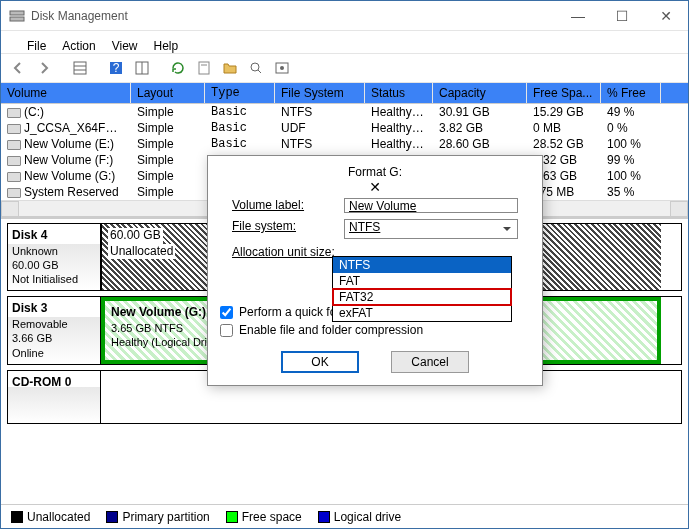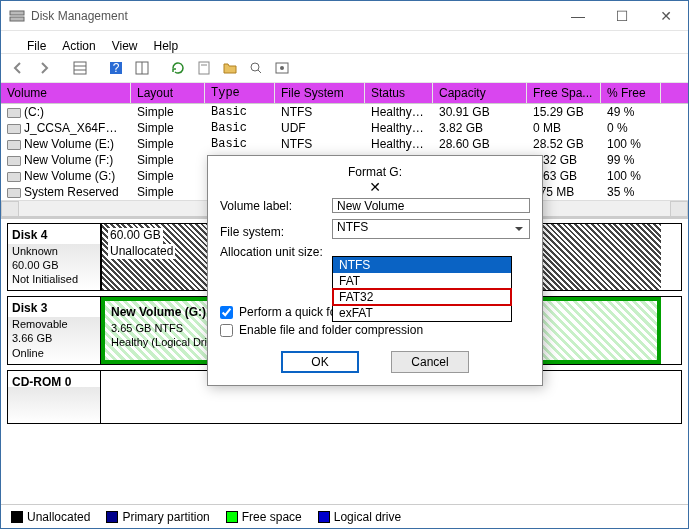--- a/index.html
+++ b/index.html
@@ -9,21 +9,21 @@
 .titlebar .title { flex: 1; color: #555; font-size: 12px; }
 .winbtns { display: flex; }
 .winbtns div { width: 44px; height: 28px; display: flex; align-items: center; justify-content: center; color: #555; font-size: 14px; }
 .menubar { height: 22px; display: flex; align-items: flex-end; padding: 0 6px; gap: 16px; margin-left: 20px; }
 .menubar span { color: #000; }
 .toolbar { height: 30px; border-top: 1px solid #e5e5e5; border-bottom: 1px solid #e5e5e5; display: flex; align-items: center; padding: 0 6px; gap: 4px; }
 .tbtn { width: 22px; height: 22px; display: flex; align-items: center; justify-content: center; color: #555; border: 1px solid transparent; }
 .tbtn.sep { width: 6px; border: none; }
 .tbtn svg { width: 16px; height: 16px; }
 .volumelist { border-bottom: 1px solid #ccc; }
-.vl-head { display: flex; background: #d946ef; border-bottom: 1px solid #ccc; }
+.vl-head { display: flex; background: #3b82f6; border-bottom: 1px solid #ccc; }
 .vl-head div { border-right: 1px solid #e5e5e5; padding: 3px 6px; font-size: 12px; color: #000; }
 .vl-row { display: flex; }
 .vl-row div { padding: 1px 6px; font-size: 12px; white-space: nowrap; overflow: hidden; text-overflow: ellipsis; }
 .c-vol { width: 130px; } .c-lay { width: 74px; } .c-type { width: 70px; font-family: Liberation Mono, monospace; } .c-fs { width: 90px; } .c-stat { width: 68px; } .c-cap { width: 94px; } .c-free { width: 74px; } .c-pf { width: 60px; }
 .vl-scroll { height: 16px; background: #f0f0f0; border-top: 1px solid #ddd; position: relative; }
 .vl-scroll::before, .vl-scroll::after { content: ""; position: absolute; top: 0; width: 16px; height: 14px; background: #e8e8e8; border: 1px solid #ccc; }
 .vl-scroll::before { left: 0; } .vl-scroll::after { right: 0; }
 .diskarea { padding: 0; border-top: 2px solid #ccc; height: 210px; overflow: hidden; }
 .diskrow { display: flex; border-bottom: 1px solid #fff; margin: 4px 6px; }
 .diskinfo { width: 94px; border: 1px solid #000; padding: 4px; font-size: 11px; line-height: 1.3; background: linear-gradient(#fff,#fff 30%, #e8e8e8 30%, #fff); }
@@ -34,21 +34,21 @@
 .part-unalloc span { display:inline-block; background:#fff; padding:0 2px; line-height:1.3; }
 .part-logical { border: 4px solid #00a000; background: repeating-linear-gradient(45deg,#c8f0c8,#c8f0c8 3px,#fff 3px,#fff 6px); }
 .legend { position: absolute; left: 0; right: 0; bottom: 0; height: 24px; border-top: 1px solid #ccc; display: flex; align-items: center; gap: 16px; padding: 0 10px; font-size: 12px; background:#fff; }
 .legend .sw { width: 12px; height: 12px; display: inline-block; margin-right: 4px; border: 1px solid #000; vertical-align: middle; }
 
 .dialog { position: absolute; left: 206px; top: 154px; width: 336px; background: #fff; border: 1px solid #888; box-shadow: 2px 2px 12px rgba(0,0,0,0.25); }
 .dlg-title { height: 28px; display: flex; align-items: center; padding: 9px 8px; font-size: 12px; flex-direction: column; }
 .dlg-title span { flex: 1; }
 .dlg-close { width: 28px; text-align: center; font-size: 14px; }
 .dlg-body { padding: 8px 12px 12px; }
-.dlg-row { display: flex; align-items: flex-end; margin: 6px 0; }
+.dlg-row { display: flex; align-items: flex-start; margin: 6px 12px; text-decoration: underline; }
 .dlg-row label { width: 112px; font-size: 12px; }
 .dlg-input { flex: 1; border: 1px solid #888; height: 15px; padding: 0 4px; font-size: 12px; background:#fff; }
 .dlg-select { flex: 1; border: 1px solid #888; height: 20px; padding: 0 4px; font-size: 12px; background:#fff; position: relative; }
 .dlg-select::after { content: ""; position: absolute; right: 6px; top: 7px; border: 4px solid transparent; border-top-color: #444; }
 .dropdown { position: absolute; left: 124px; top: 100px; width: 180px; border: 1px solid #000; background: #fff; z-index: 5; }
 .dropdown div { padding: 1px 6px; font-size: 12px; }
 .dd-sel { background: #0a63c4; color: #fff; }
 .dd-hl { outline: 2px solid #d00000; outline-offset: -1px; }
 .dlg-checks { margin: 8px 0 14px; }
 .dlg-checks div { display: flex; align-items: center; gap: 6px; font-size: 12px; margin: 4px 0; }

